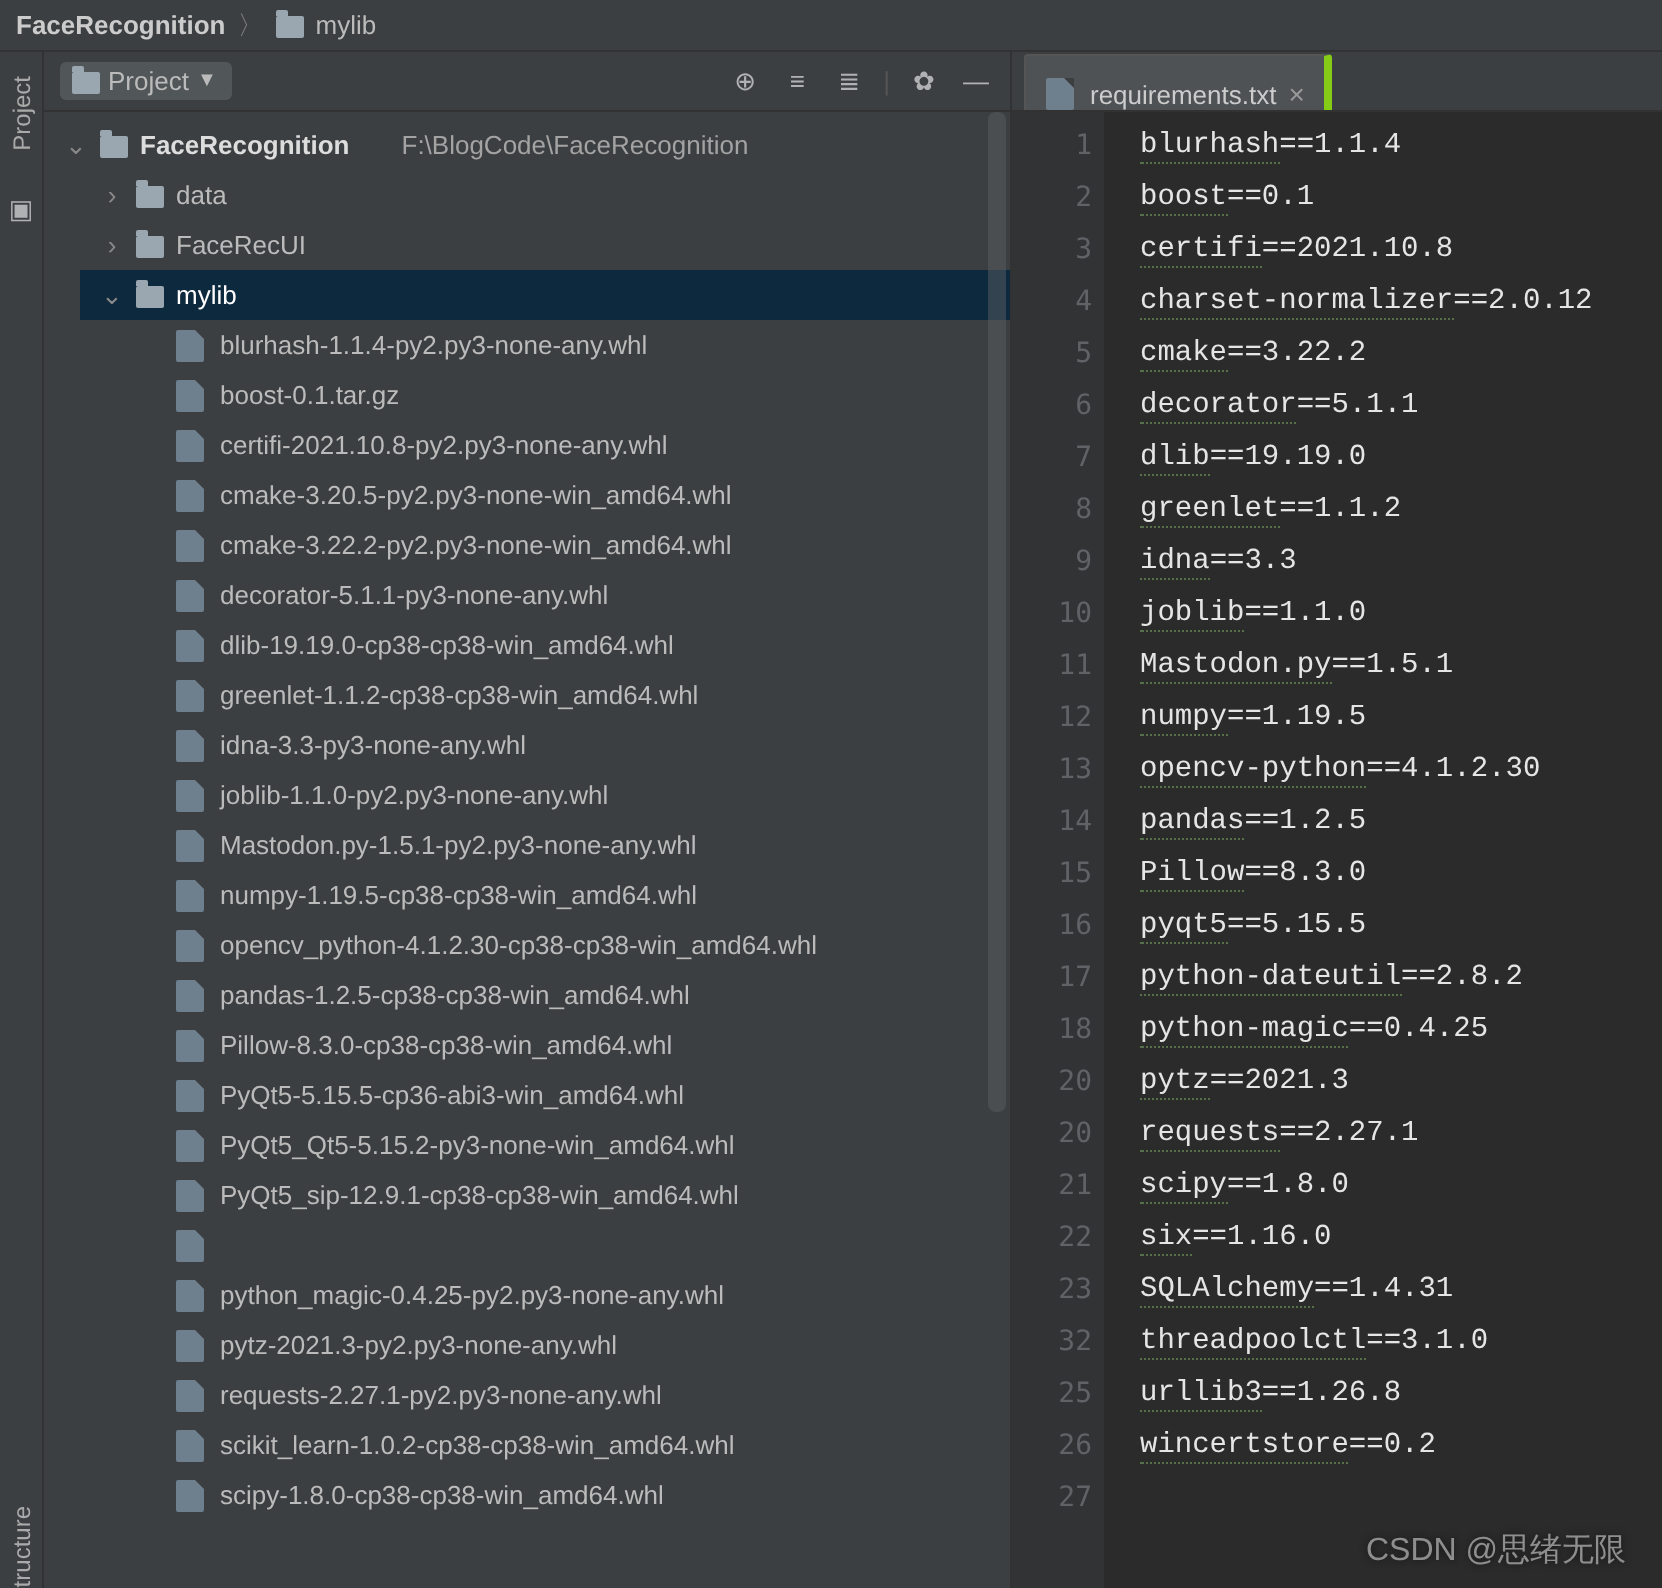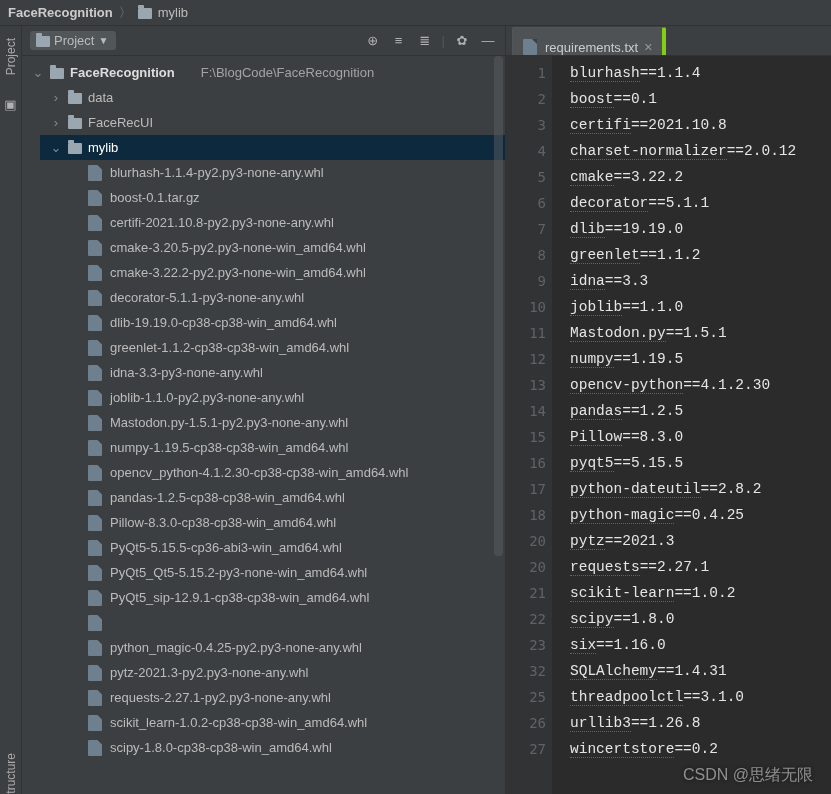--- a/index.html
+++ b/index.html
@@ -333,21 +333,20 @@
           <div class="cl"><span class="pkg">Mastodon.py</span>==1.5.1</div>
           <div class="cl"><span class="pkg">numpy</span>==1.19.5</div>
           <div class="cl"><span class="pkg">opencv-python</span>==4.1.2.30</div>
           <div class="cl"><span class="pkg">pandas</span>==1.2.5</div>
           <div class="cl"><span class="pkg">Pillow</span>==8.3.0</div>
           <div class="cl"><span class="pkg">pyqt5</span>==5.15.5</div>
           <div class="cl"><span class="pkg">python-dateutil</span>==2.8.2</div>
           <div class="cl"><span class="pkg">python-magic</span>==0.4.25</div>
           <div class="cl"><span class="pkg">pytz</span>==2021.3</div>
           <div class="cl"><span class="pkg">requests</span>==2.27.1</div>
-          <div class="cl"><span class="pkg">scikit-learn</span>==1.0.2</div>
           <div class="cl"><span class="pkg">scipy</span>==1.8.0</div>
           <div class="cl"><span class="pkg">six</span>==1.16.0</div>
           <div class="cl"><span class="pkg">SQLAlchemy</span>==1.4.31</div>
           <div class="cl"><span class="pkg">threadpoolctl</span>==3.1.0</div>
           <div class="cl"><span class="pkg">urllib3</span>==1.26.8</div>
           <div class="cl"><span class="pkg">wincertstore</span>==0.2</div>
         </div>
     </div>
   </div>
 </div>

